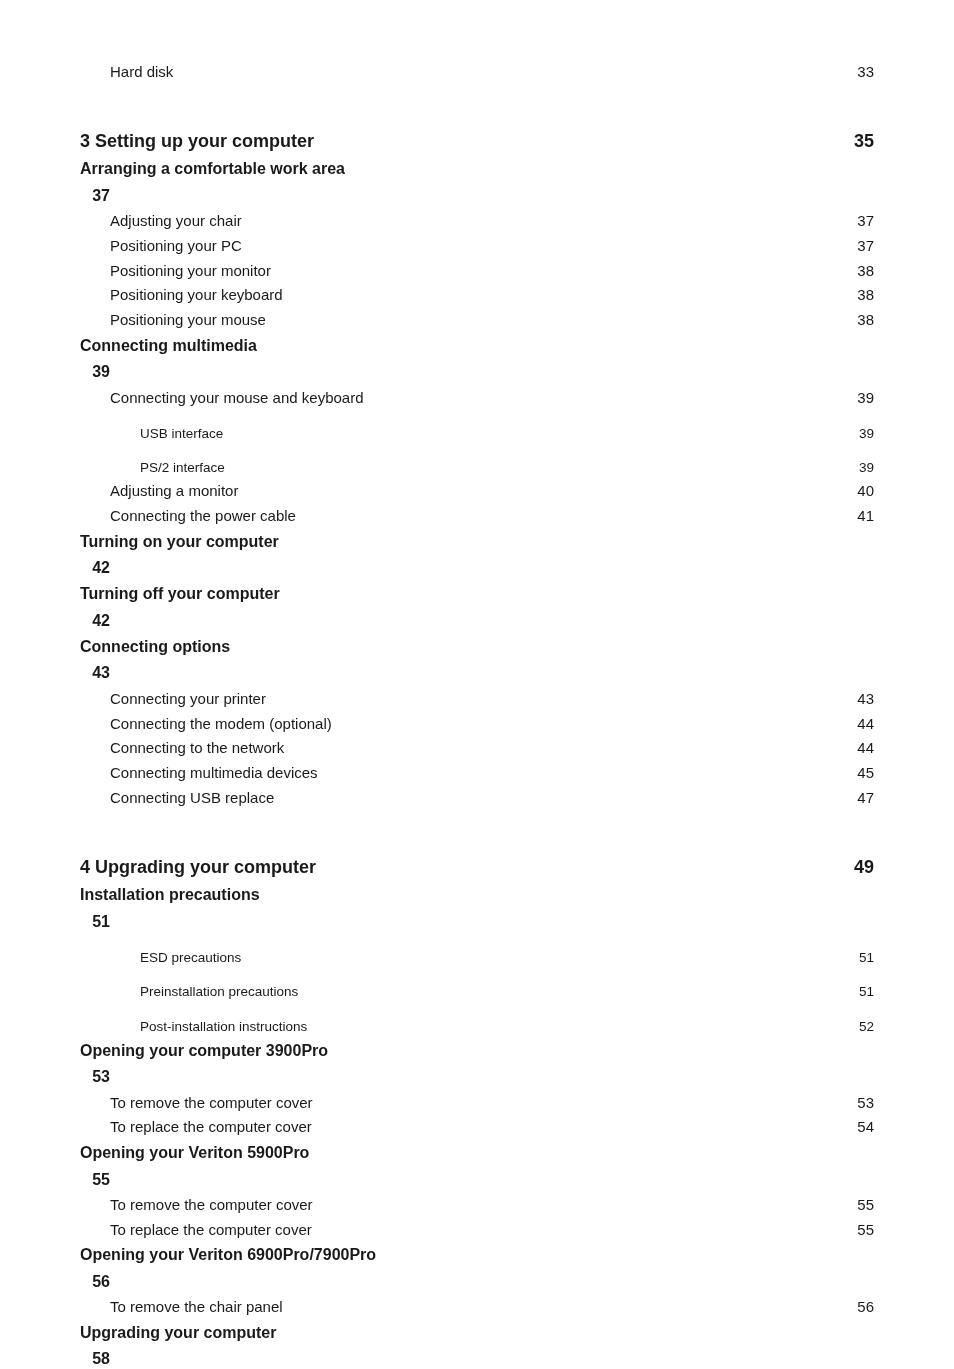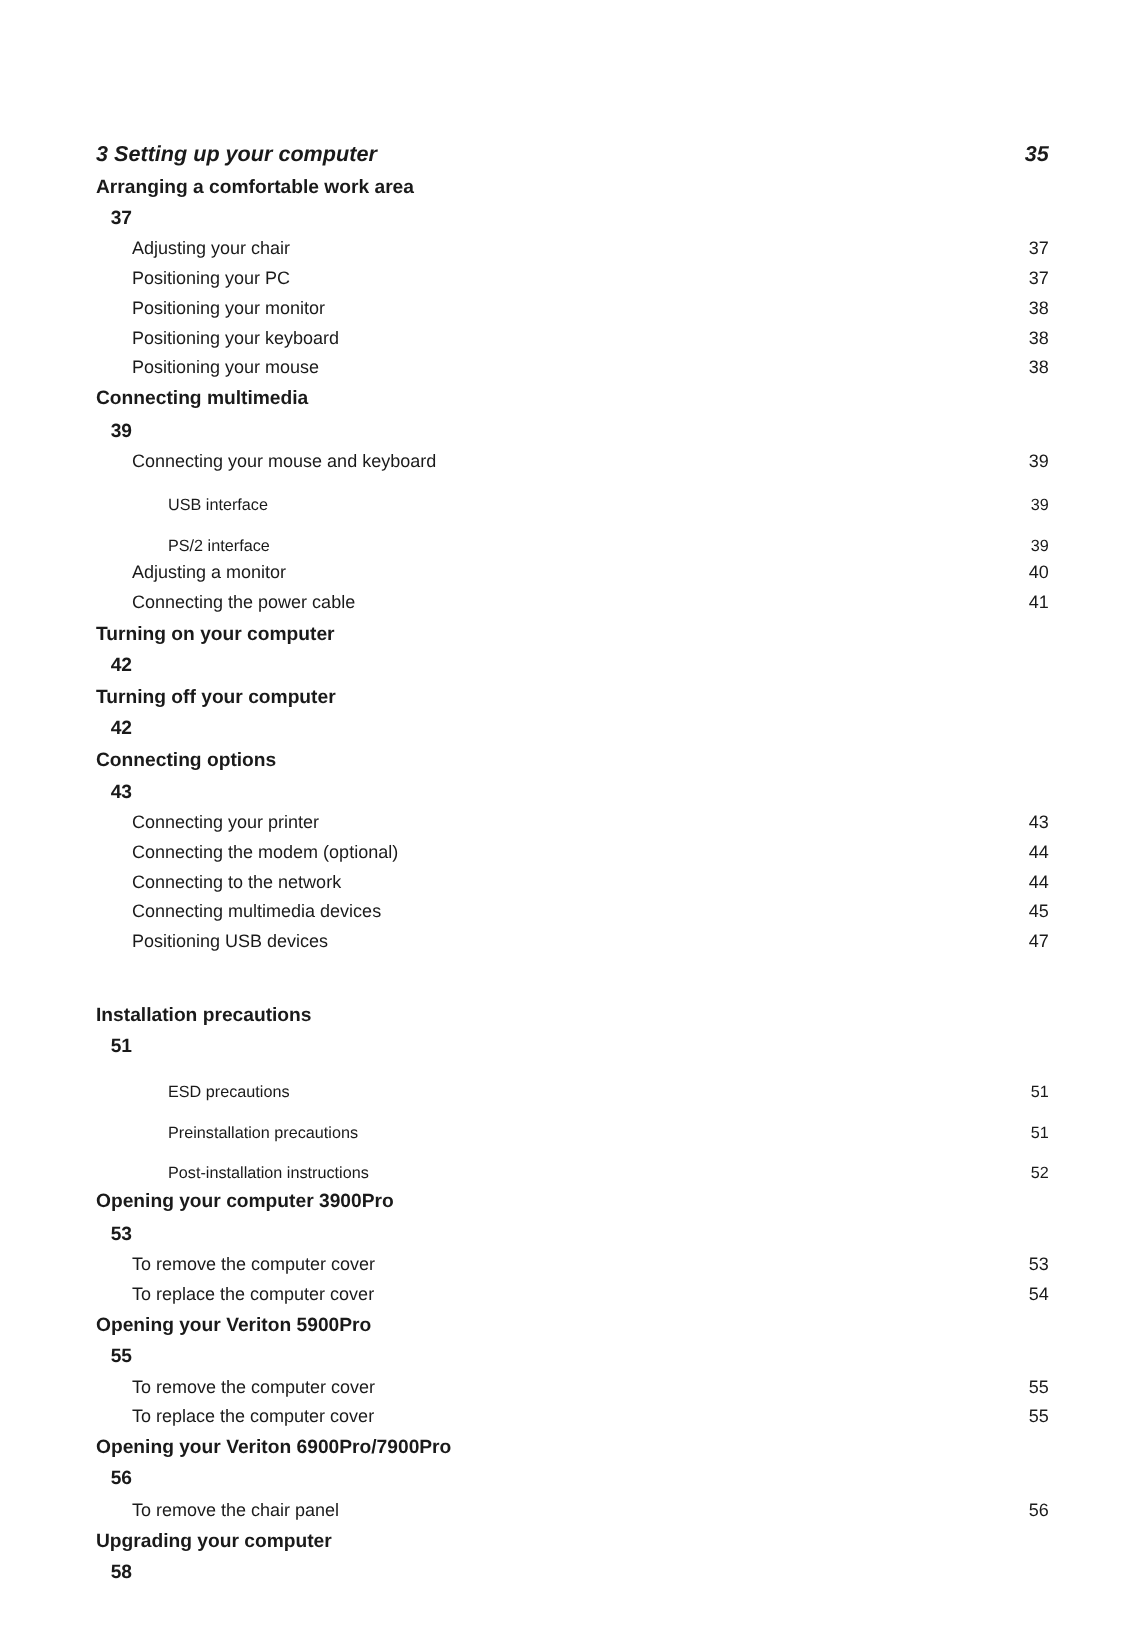--- a/index.html
+++ b/index.html
@@ -37,22 +37,21 @@
     .toc-row .page-num {
       min-width: 30px;
       text-align: right;
       flex-shrink: 0;
     }
 
     
     .level-top {
       font-size: 18px;
       font-weight: bold;
-      margin-top: 18px;
-      font-style: italic;
+      margin-top: 6px;
     }
 
     .level-top .label {
       font-size: 18px;
     }
 
     .level-top .page-num {
       font-size: 18px;
       font-weight: bold;
     }
@@ -103,20 +102,24 @@
 
     .spacer-lg {
       height: 36px;
     }
   </style>
 </head>
 <body>
 
 <div class="toc-container">
   <div id="toc-rows">
+      <div class="toc-row level-2">
+        <span class="label">Hard disk</span>
+        <span class="page-num">33</span>
+      </div>
       <div class="spacer-lg"></div>
       <div class="toc-row level-top">
         <span class="label">3  Setting up your computer</span>
         <span class="page-num">35</span>
       </div>
       <div class="toc-row level-1">
         <span class="label">Arranging a comfortable work area</span>
         <span class="page-num">37</span>
       </div>
       <div class="toc-row level-2">
@@ -185,24 +188,28 @@
       </div>
       <div class="toc-row level-2">
         <span class="label">Connecting to the network</span>
         <span class="page-num">44</span>
       </div>
       <div class="toc-row level-2">
         <span class="label">Connecting multimedia devices</span>
         <span class="page-num">45</span>
       </div>
       <div class="toc-row level-2">
-        <span class="label">Positioning USB devices</span>
+        <span class="label">Connecting USB replace</span>
         <span class="page-num">47</span>
       </div>
       <div class="spacer-lg"></div>
+      <div class="toc-row level-top">
+        <span class="label">4  Upgrading your computer</span>
+        <span class="page-num">49</span>
+      </div>
       <div class="toc-row level-1">
         <span class="label">Installation precautions</span>
         <span class="page-num">51</span>
       </div>
       <div class="toc-row level-3">
         <span class="label">ESD precautions</span>
         <span class="page-num">51</span>
       </div>
       <div class="toc-row level-3">
         <span class="label">Preinstallation precautions</span>

